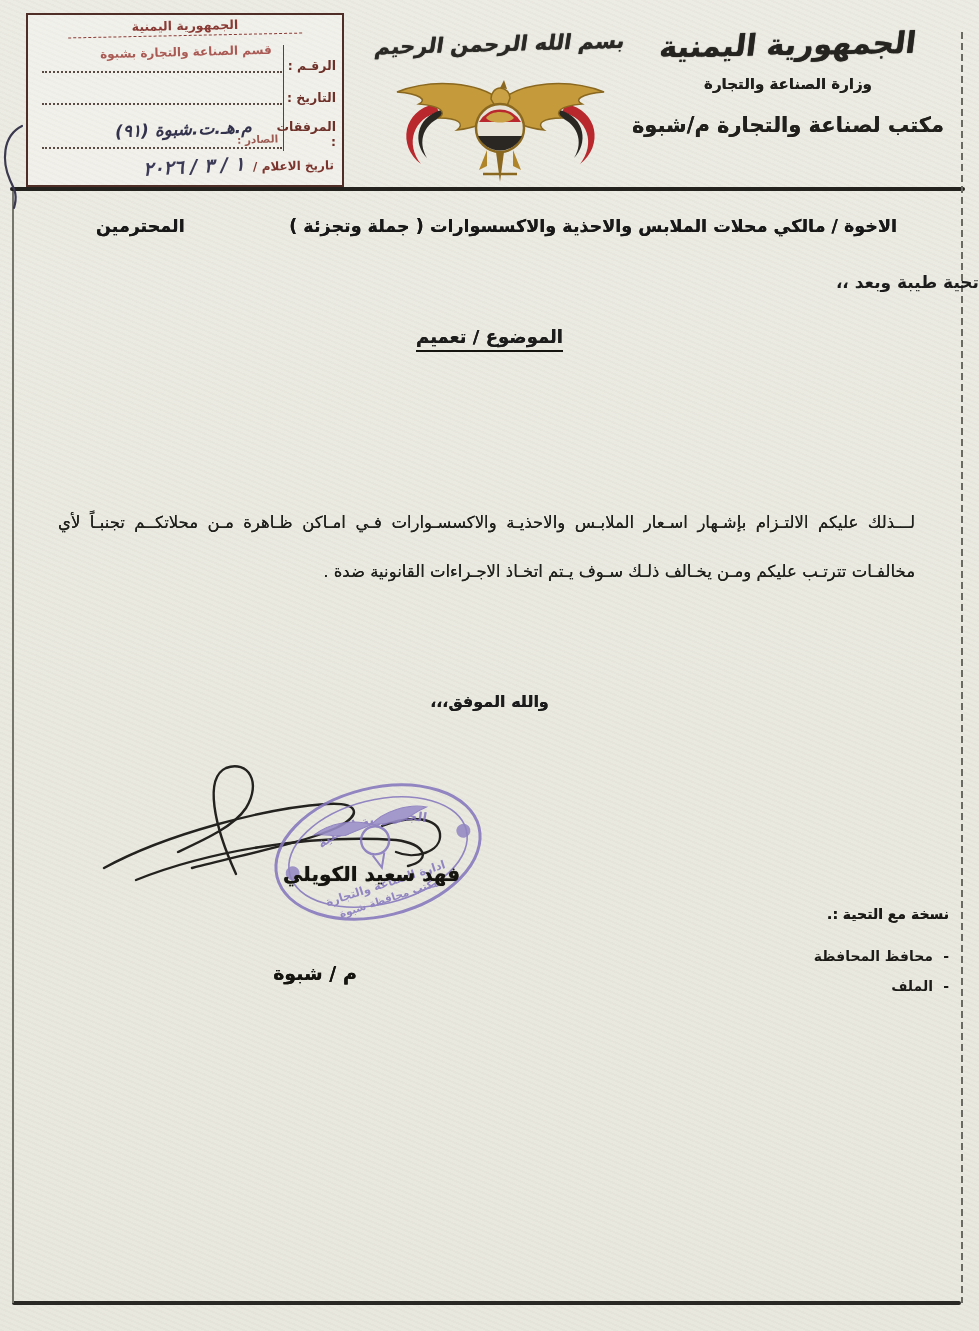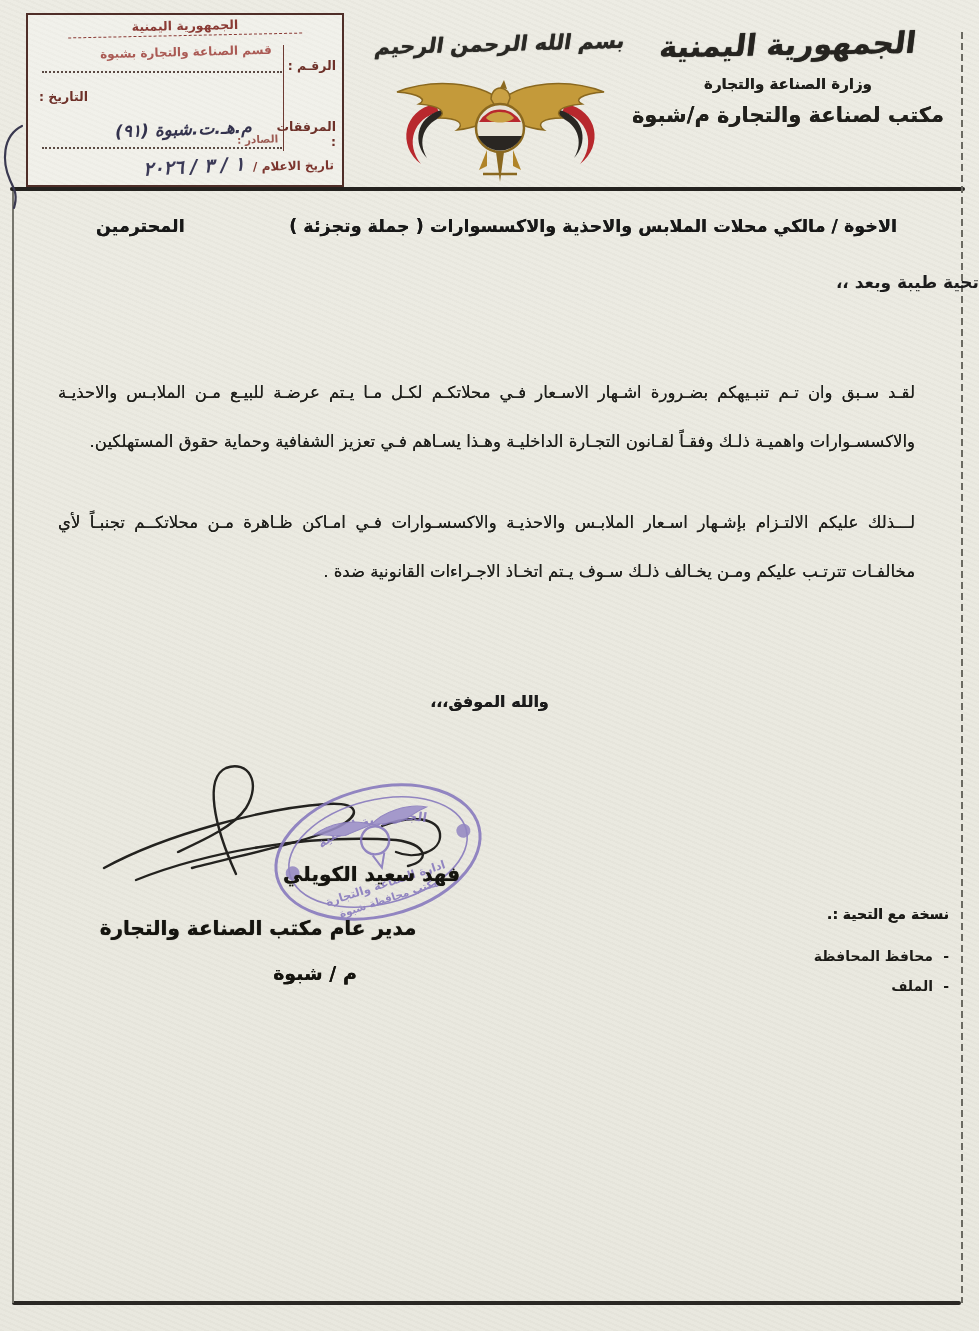--- a/index.html
+++ b/index.html
@@ -58,21 +58,21 @@
   .edge-mark{position:absolute;left:-2px;top:122px;}
   
   .letterhead{position:absolute;right:26px;top:28px;width:330px;text-align:center;}
   .calligraphy{
     font-size:30px;font-weight:bold;color:#262420;
     transform:skewX(-8deg) rotate(-1deg);
     text-shadow:0 0 1px #262420;
     letter-spacing:-1px;line-height:1.1;
   }
   .ministry-line{font-size:15px;font-weight:bold;color:#21201c;margin-top:14px;text-shadow:0 0 .5px #21201c;}
-  .office-line{font-size:21px;font-weight:bold;color:#21201c;margin-top:10px;text-shadow:0 0 .5px #21201c;}
+  .office-line{font-size:21px;font-weight:bold;color:#21201c;margin-top:20px;text-shadow:0 0 .5px #21201c;}
   
   .bismillah{
     position:absolute;left:360px;top:32px;width:280px;text-align:center;
     font-size:21px;font-weight:bold;color:#2a2925;
     transform:skewX(-10deg) rotate(-1.5deg);
     text-shadow:0 0 1px #2a2925;letter-spacing:-1px;
   }
   .emblem{position:absolute;left:383px;top:66px;width:235px;height:122px;}
   
   .addressee-row{
@@ -134,21 +134,21 @@
     <div class="stamp-title">الجمهورية اليمنية</div>
     <div class="vline"></div>
 
     <div class="stamp-row" style="top:42px;">
       <span class="stamp-label">الرقـم :</span>
       <span class="stamp-dots">
         <span class="stamp-overlay-red">قسم الصناعة والتجارة بشبوة</span>
       </span>
     </div>
 
-    <div class="stamp-row" style="top:74px;flex-direction:column;">
+    <div class="stamp-row" style="top:74px;">
       <span class="stamp-label">التاريخ :</span>
       <span class="stamp-dots"></span>
     </div>
 
     <div class="stamp-row" style="top:104px;">
       <span class="stamp-label">المرفقات :</span>
       <span class="stamp-dots">
         <span class="stamp-handwriting">م.هـ.ت.شبوة (٩١)</span>
       </span>
     </div>
@@ -197,22 +197,24 @@
     <path d="M100,108 L134,108" stroke="#8a681f" stroke-width="2.5"></path>
   </svg>
 
   <div class="addressee-row">
     <span class="addressee-main">الاخوة / مالكي محلات الملابس والاحذية والاكسسوارات ( جملة وتجزئة )</span>
     <span class="addressee-honorific">المحترمين</span>
   </div>
 
   <div class="greeting">تحية طيبة وبعد ،،</div>
 
-
-  <div class="para para1">لقـد سـبق وان تـم تنبـيهكم بضـرورة اشـهار الاسـعار فـي محلاتكـم لكـل مـا يـتم عرضـة للبيـع مـن الملابـس والاحذيـة والاكسسـوارات واهميـة ذلـك وفقـاً لقـانون التجـارة الداخليـة وهـذا يسـاهم فـي تعزيز الشفافية وحماية حقوق المستهلكين.</div>
+  <div class="subject">
+    <span>الموضوع / تعميم</span>
+  </div>
+
   <div class="para para2">لـــذلك عليكم الالتـزام بإشـهار اسـعار الملابـس والاحذيـة والاكسسـوارات فـي امـاكن ظـاهرة مـن محلاتكــم تجنبـاً لأي مخالفـات تترتـب عليكم ومـن يخـالف ذلـك سـوف يـتم اتخـاذ الاجـراءات القانونية ضدة .</div>
 
   <div class="closing">والله الموفق،،،</div>
 
   <svg class="signature-svg" width="440" height="150" viewBox="0 0 440 150">
     <g fill="none" stroke="#23221f" stroke-width="2.4" stroke-linecap="round">
       <path d="M140,118 C118,70 108,22 130,12 C152,4 166,26 150,52 C138,70 112,82 82,96"></path>
       <path d="M8,112 C70,78 170,52 230,48 C262,46 268,58 240,72 C210,86 150,98 96,112"></path>
       <path d="M40,124 C110,96 210,78 300,84 C330,88 336,104 312,110"></path>
       <path d="M286,70 C316,58 342,62 344,78 C346,96 318,104 300,96"></path>
@@ -235,21 +237,20 @@
       <path d="M110,42 C96,32 70,30 52,38 C66,40 68,44 82,46 Z" stroke-width="1"></path>
       <path d="M110,42 C124,32 150,30 168,38 C154,40 152,44 138,46 Z" stroke-width="1"></path>
       <circle cx="110" cy="58" r="14" fill="none" stroke-width="2.4"></circle>
       <path d="M104,72 L110,86 L116,72" fill="none" stroke-width="2"></path>
     </g>
     <text x="110" y="106" text-anchor="middle" font-size="11.5" font-weight="bold" fill="#8678bd" transform="rotate(-4 110 106)">ادارة الصناعة والتجارة</text>
     <text x="110" y="121" text-anchor="middle" font-size="10.5" font-weight="bold" fill="#8678bd" transform="rotate(-4 110 121)">مكتب محافظة شبوة</text>
   </svg>
 
   <div class="signer-name">فهد سعيد الكويلي</div>
-  <div class="signer-title">مدير عام مكتب الصناعة والتجارة</div>
   <div class="signer-region">م / شبوة</div>
 
   <div class="copy-block">
     <div class="copy-header">نسخة مع التحية :.</div>
     <div class="copy-item first">
       <span class="dash">-</span>
       <span class="txt">محافظ المحافظة</span>
     </div>
     <div class="copy-item next">
       <span class="dash">-</span>

